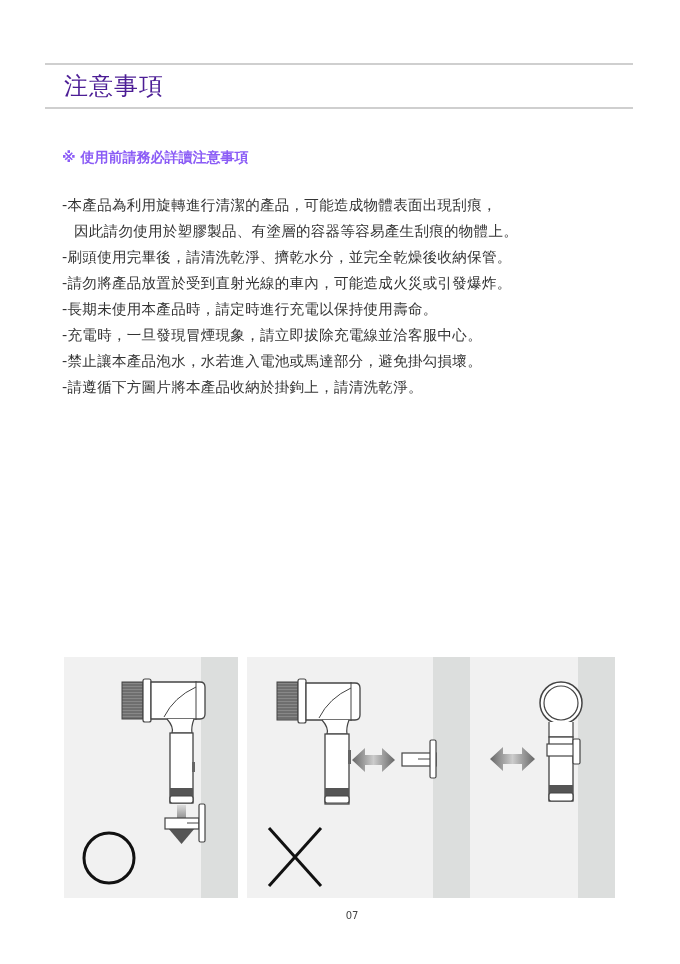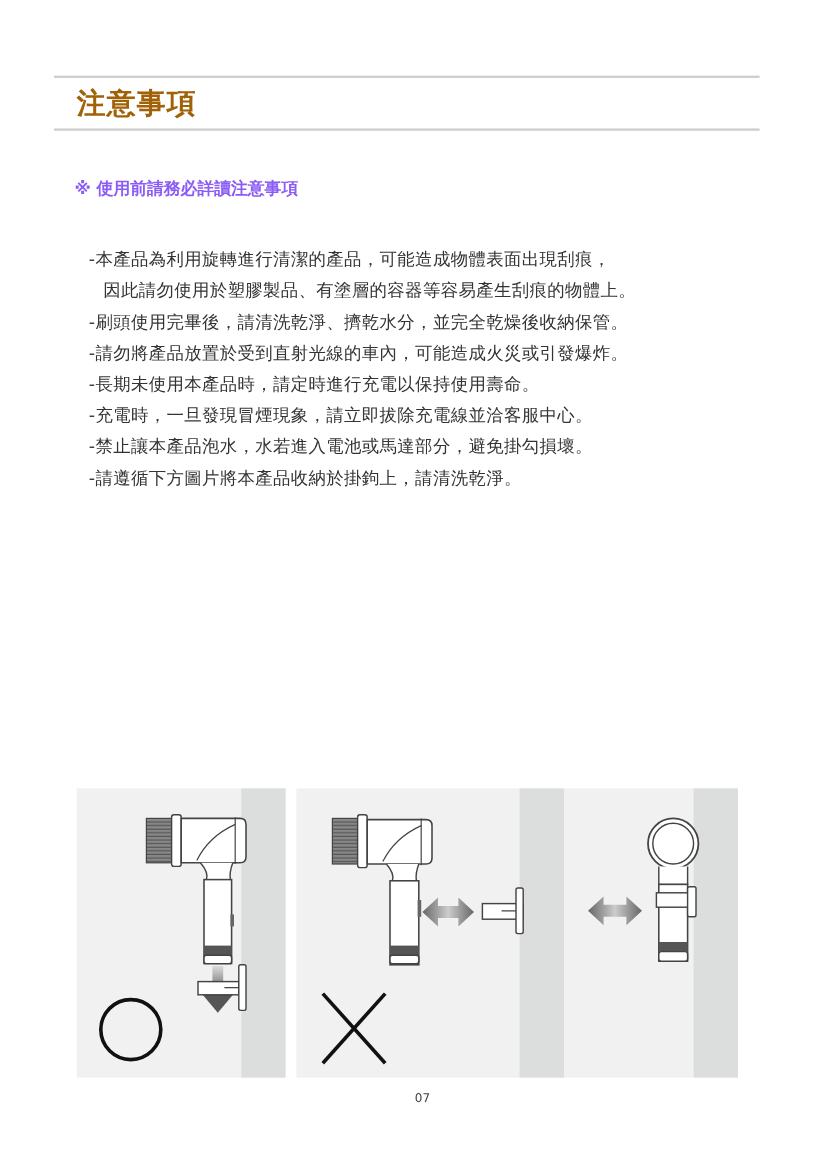--- a/index.html
+++ b/index.html
@@ -6,28 +6,28 @@
   body {
     width: 680px; height: 964px; position: relative; overflow: hidden;
     font-family: "DejaVu Sans", "Liberation Sans", sans-serif;
     color: #222;
   }
   .rule { position: absolute; left: 45px; width: 588px; height: 2px; background: #cfcfcf; }
   .rule.top { top: 63px; }
   .rule.bottom { top: 107px; }
   .page-title {
     position: absolute; left: 64px; top: 70px;
-    font-size: 24px; font-weight: bold; letter-spacing: 1px; color: #a16207;
+    font-size: 24px; font-weight: normal; letter-spacing: 1px; color: #4c1d95;
   }
   .notice-head {
     position: absolute; left: 62px; top: 149px;
     font-size: 14px; font-weight: bold; color: #8b5cf6;
   }
   .notice-list {
-    position: absolute; left: 62px; top: 192px; margin: 12px; padding: 0; list-style: none;
+    position: absolute; left: 62px; top: 192px; margin: 0; padding: 0; list-style: none;
   }
   .notice-list li {
     font-size: 14.5px; line-height: 26px; color: #333; white-space: nowrap; letter-spacing: 0.3px;
   }
   .notice-list li.cont { padding-left: 12px; }
 
   .figure { position: absolute; background: #f1f1f1; }
   .wall { position: absolute; top: 0; bottom: 0; background: #dcdedd; }
   .fig svg { position: absolute; left: 0; top: 0; }
 

